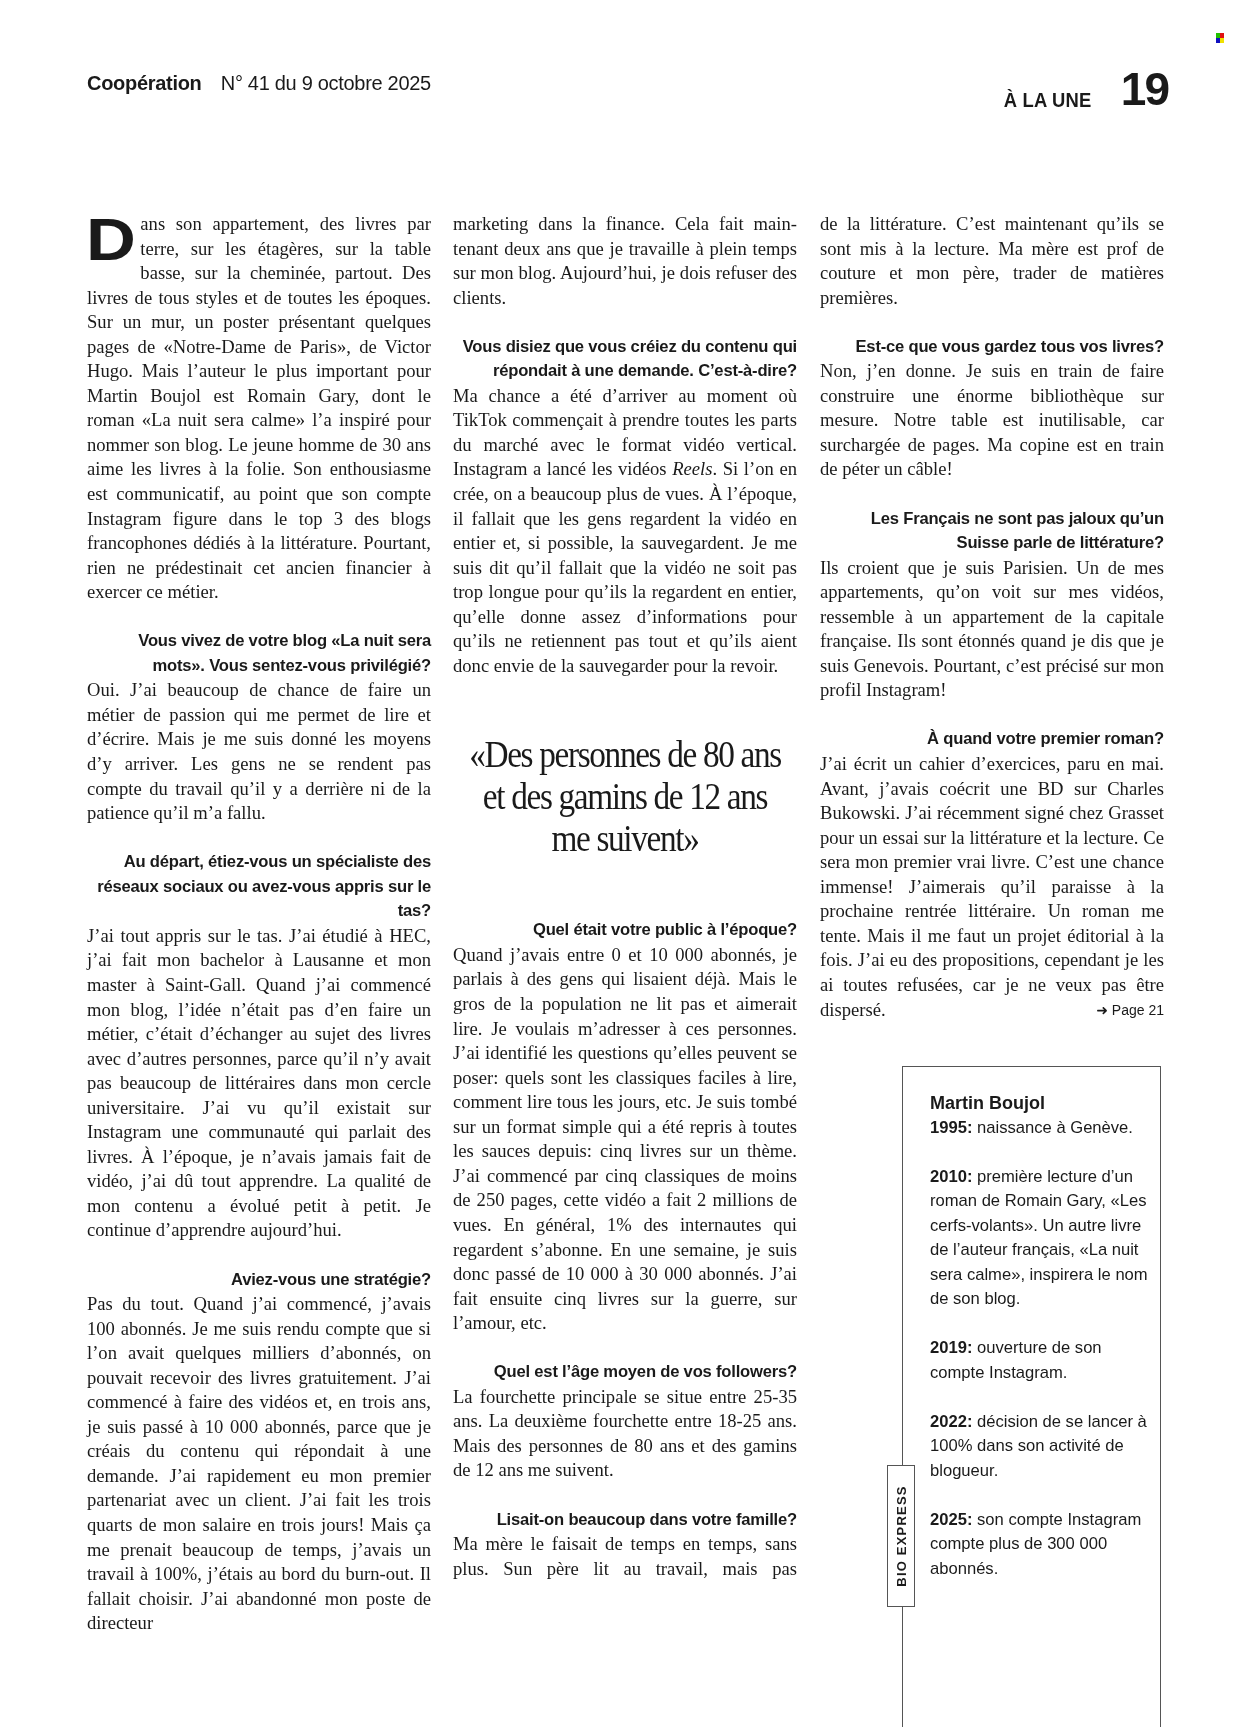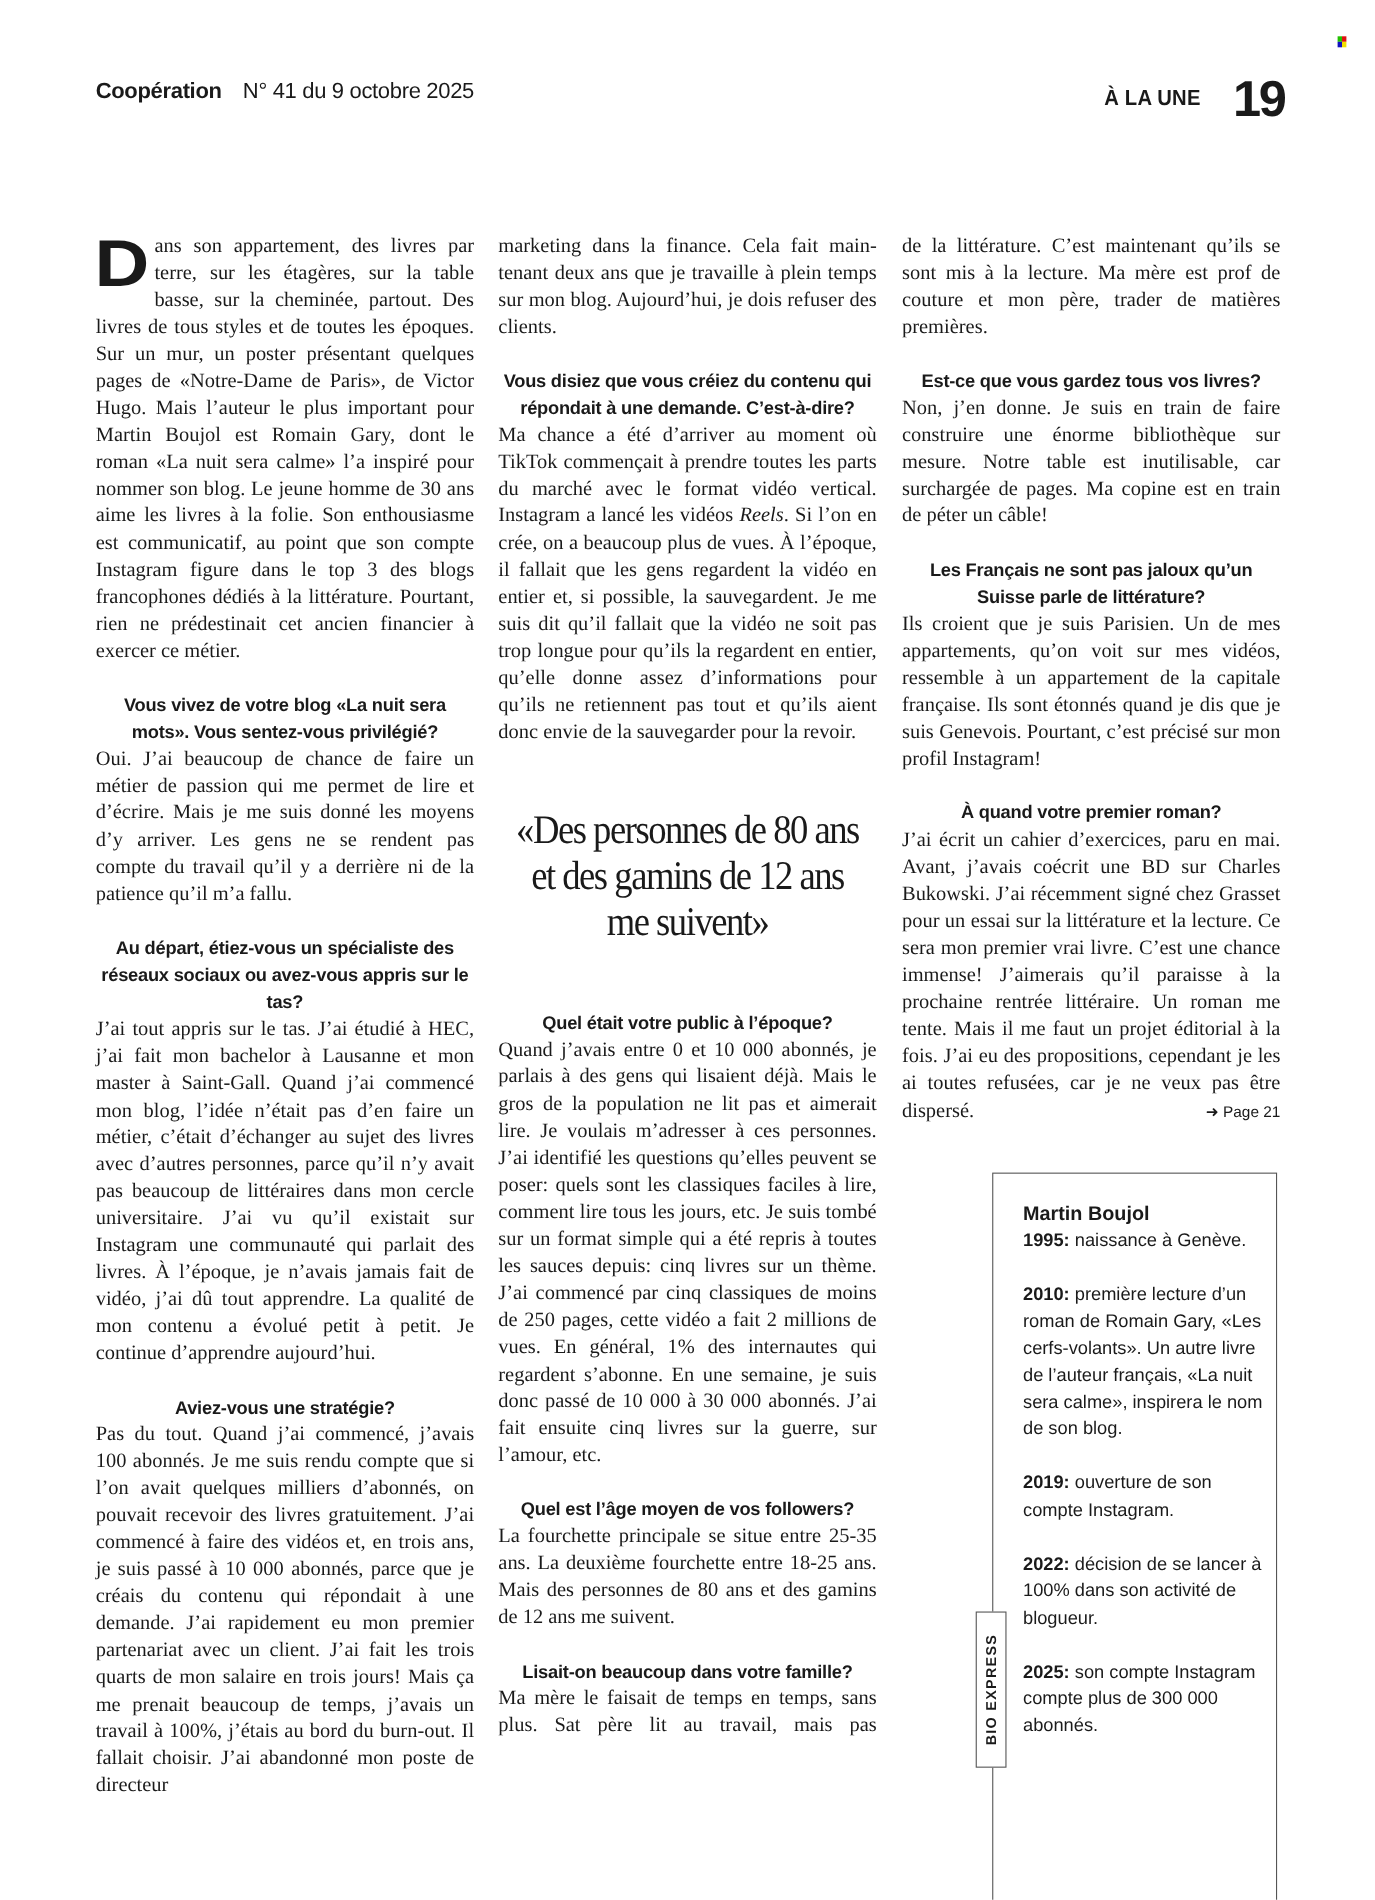--- a/index.html
+++ b/index.html
@@ -3,33 +3,33 @@
 <meta charset="utf-8">
 <style>
   html, body { margin: 0; padding: 0; background: #ffffff; }
   body { width: 1250px; height: 1727px; position: relative; overflow: hidden; color: #1a1a1a; }
   .sans { font-family: "Liberation Sans", "DejaVu Sans", sans-serif; }
   .serif { font-family: "Liberation Serif", "DejaVu Serif", serif; }
 
   
   .hdr-left { position: absolute; left: 87px; top: 72px; font-size: 20px; letter-spacing: -0.3px; }
   .hdr-left .pub { font-weight: bold; margin-right: 14px; }
-  .hdr-right { position: absolute; right: 82px; top: 66px; display: flex; align-items: center; }
+  .hdr-right { position: absolute; right: 82px; top: 66px; display: flex; align-items: flex-end; }
   .hdr-right .rubric { font-weight: bold; font-size: 20px; letter-spacing: 0.2px; margin-right: 26px; transform: scaleX(0.92); }
   .hdr-right .pageno { font-weight: 900; font-size: 46px; letter-spacing: -2px; line-height: 1; }
   .colormark { position: absolute; left: 1216px; top: 33px; width: 9px; height: 10px; }
   .colormark span { position: absolute; width: 4px; height: 5px; }
 
   
   .col { position: absolute; top: 212px; width: 344px; font-size: 18.6px; line-height: 24.55px; text-align: justify; hyphens: manual; }
   .col1 { left: 87px; }
   .col2 { left: 453px; }
   .col3 { left: 820px; }
   .col p { margin: 0; }
-  .q { font-family: "Liberation Sans", "DejaVu Sans", sans-serif; font-weight: bold; font-size: 16.6px; line-height: 24.55px; text-align: center; margin-top: 24.55px !important; letter-spacing: -0.2px; }
+  .q { font-family: "Liberation Sans", "DejaVu Sans", sans-serif; font-weight: bold; font-size: 16.6px; line-height: 24.55px; text-align: right; margin-top: 24.55px !important; letter-spacing: -0.2px; }
   .dropcap { float: left; font-family: "Liberation Sans", "DejaVu Sans", sans-serif; font-weight: 900; font-size: 60px; line-height: 44px; height: 46px; margin: 6px 7px 0 -1px; letter-spacing: -2px; transform: scaleX(1.15); transform-origin: left; padding-right: 6px; }
   em { font-style: italic; }
 
   
   .pullquote { font-family: "Liberation Serif", "DejaVu Serif", serif; font-size: 37px; line-height: 42px; text-align: center; margin: 56px -4px 58px; letter-spacing: -1.5px; transform: scaleX(0.9); }
 
   .pageref { float: right; font-family: "Liberation Sans", sans-serif; font-weight: normal; font-size: 14px; }
 
   
   .biobox { position: absolute; left: 902px; top: 1066px; width: 259px; height: 717px; border: 1.5px solid #555; box-sizing: border-box; }
@@ -79,21 +79,21 @@
 
   <div class="pullquote">«Des personnes de 80 ans et des gamins de 12 ans me suivent»</div>
 
   <p class="q" style="margin-top:0 !important">Quel était votre public à l’époque?</p>
   <p>Quand j’avais entre 0 et 10 000 abonnés, je parlais à des gens qui lisaient déjà. Mais le gros de la population ne lit pas et aimerait lire. Je voulais m’adresser à ces personnes. J’ai identifié les questions qu’elles peuvent se poser: quels sont les classiques faciles à lire, comment lire tous les jours, etc. Je suis tombé sur un format simple qui a été repris à toutes les sauces depuis: cinq livres sur un thème. J’ai com­mencé par cinq classiques de moins de 250 pages, cette vidéo a fait 2 millions de vues. En général, 1% des internautes qui regardent s’abonne. En une semaine, je suis donc passé de 10 000 à 30 000 abonnés. J’ai fait ensuite cinq livres sur la guerre, sur l’amour, etc.</p>
 
   <p class="q">Quel est l’âge moyen de vos followers?</p>
   <p>La fourchette principale se situe entre 25-35 ans. La deuxième fourchette entre 18-25 ans. Mais des personnes de 80 ans et des gamins de 12 ans me suivent.</p>
 
   <p class="q">Lisait-on beaucoup dans votre famille?</p>
-  <p style="text-align-last: justify;">Ma mère le faisait de temps en temps, sans plus. Sat père lit au travail, mais pas</p>
+  <p style="text-align-last: justify;">Ma mère le faisait de temps en temps, sans plus. Sun père lit au travail, mais pas</p>
 </div>
 
 <div class="col col3 serif">
   <p>de la littérature. C’est maintenant qu’ils se sont mis à la lecture. Ma mère est prof de couture et mon père, trader de matières premières.</p>
 
   <p class="q">Est-ce que vous gardez tous vos livres?</p>
   <p>Non, j’en donne. Je suis en train de faire construire une énorme bibliothèque sur mesure. Notre table est inutilisable, car surchargée de pages. Ma copine est en train de péter un câble!</p>
 
   <p class="q">Les Français ne sont pas jaloux qu’un Suisse parle de littérature?</p>
   <p>Ils croient que je suis Parisien. Un de mes appartements, qu’on voit sur mes vidéos, ressemble à un appartement de la capitale française. Ils sont étonnés quand je dis que je suis Genevois. Pourtant, c’est pré­cisé sur mon profil Instagram!</p>

